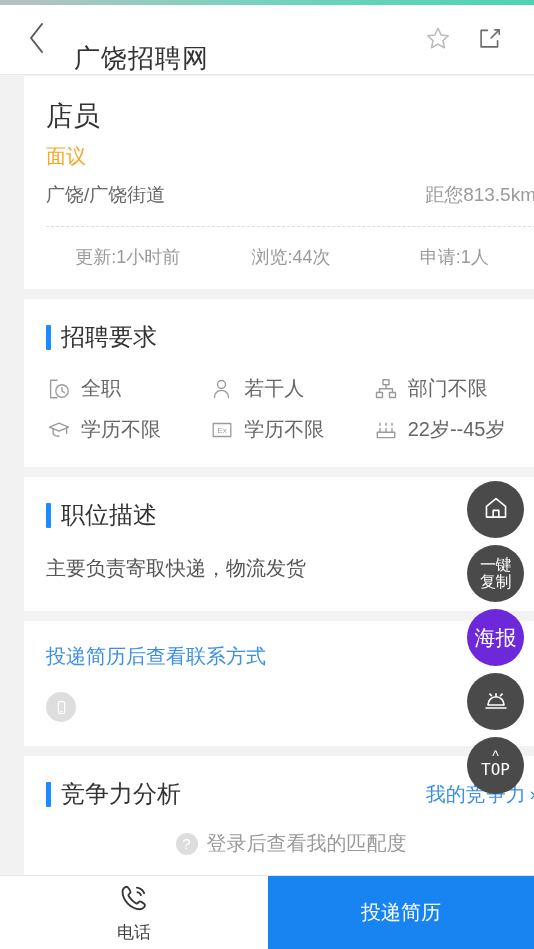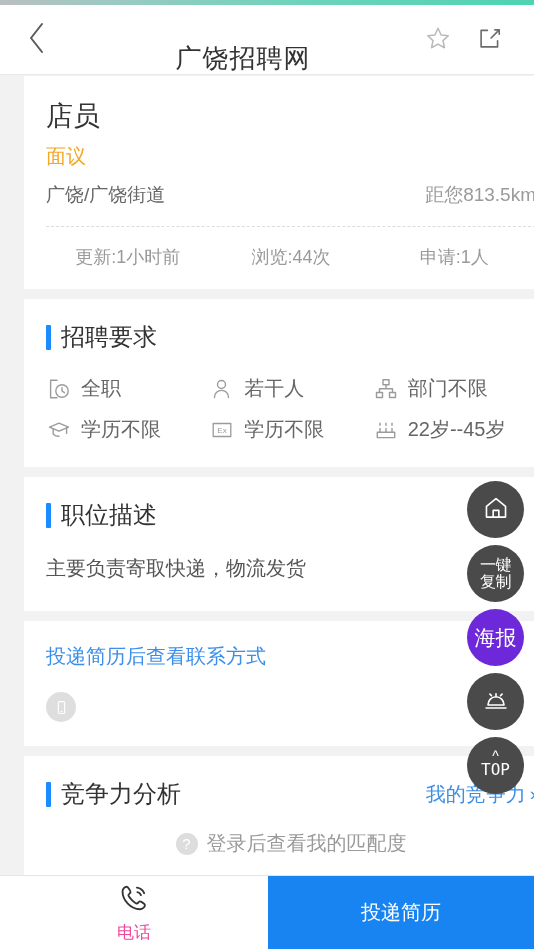--- a/index.html
+++ b/index.html
@@ -24,21 +24,21 @@
   .navbar {
     position:absolute; top:5px; left:0; width:534px; height:70px;
     background:#ffffff;
     display:flex; align-items:center;
     border-bottom:1px solid #e8e8e8;
     z-index:50;
   }
   .nav-back { width:74px; height:70px; display:flex; align-items:center; justify-content:center; }
   .nav-back svg { width:22px; height:34px; }
   .nav-title {
-    flex:1; text-align:center;
+    flex:1; text-align:left;
     font-size:26px; color:#333; letter-spacing:1px;margin-top:37px;
   }
   .nav-actions { display:flex; align-items:center; padding-right:18px; }
   .nav-icon { width:52px; height:70px; display:flex; align-items:center; justify-content:center; }
   .nav-icon svg { width:26px; height:26px; }
 
   
   .content {
     position:absolute; top:76px; left:0; width:534px; bottom:74px;
     overflow:hidden; background:#f2f2f2;margin-left:24px;
@@ -120,21 +120,21 @@
   
   .bottombar {
     position:absolute; left:0; bottom:0; width:534px; height:74px;
     display:flex; background:#fff; border-top:1px solid #e6e6e6; z-index:55;
   }
   .bb-phone {
     width:268px; display:flex; flex-direction:column;
     align-items:center; justify-content:center; background:#fff;
   }
   .bb-phone svg { width:32px; height:32px; }
-  .bb-phone-label { font-size:17px; color:#ec4899; margin-top:3px;text-align:right; }
+  .bb-phone-label { font-size:17px; color:#404040; margin-top:3px;text-align:right; }
   .bb-apply {
     flex:1; background:#1784f2; color:#fff;
     display:flex; align-items:center; justify-content:center;
     font-size:20px;
   }
 </style>
 </head>
 <body>
 
 <div class="phone">

